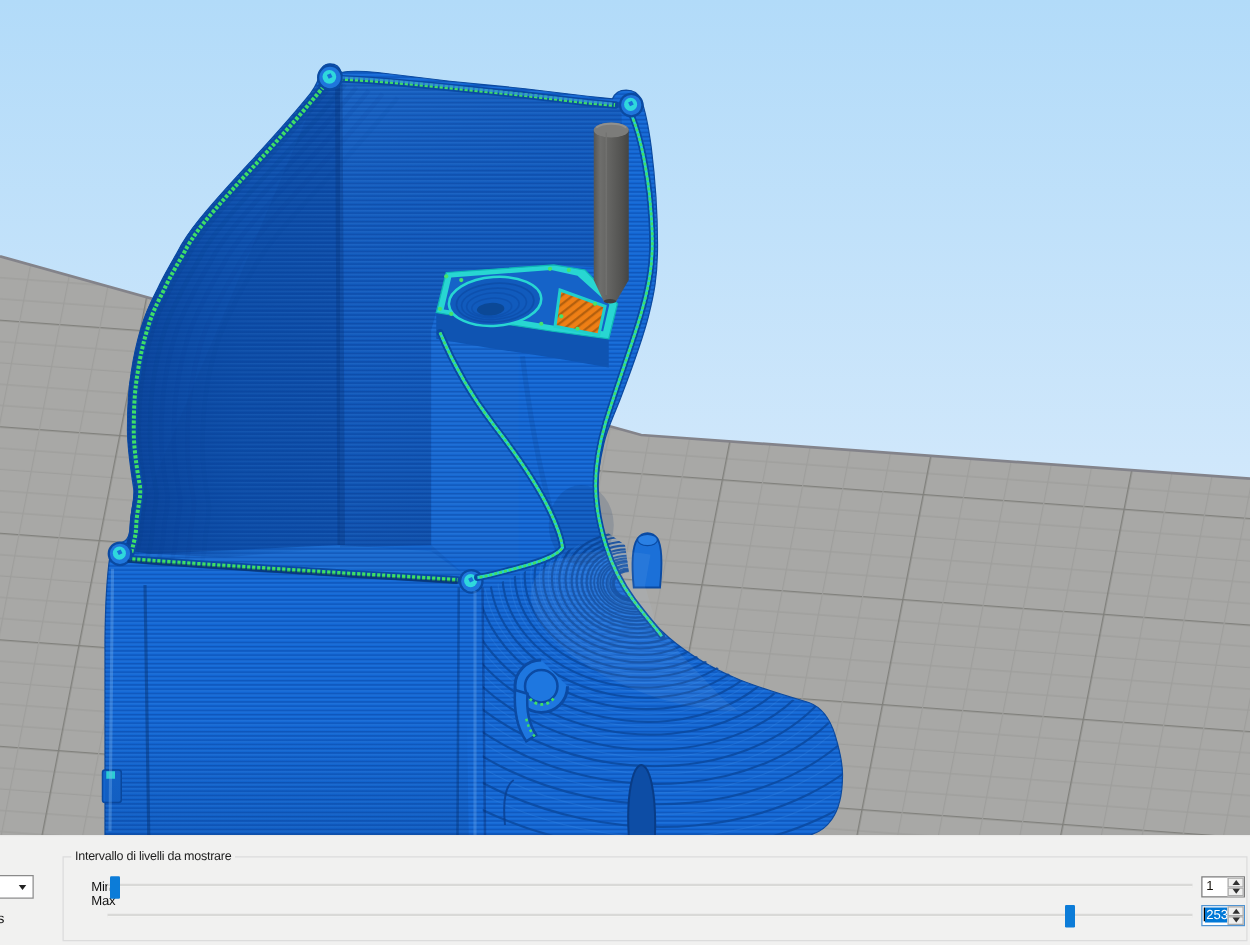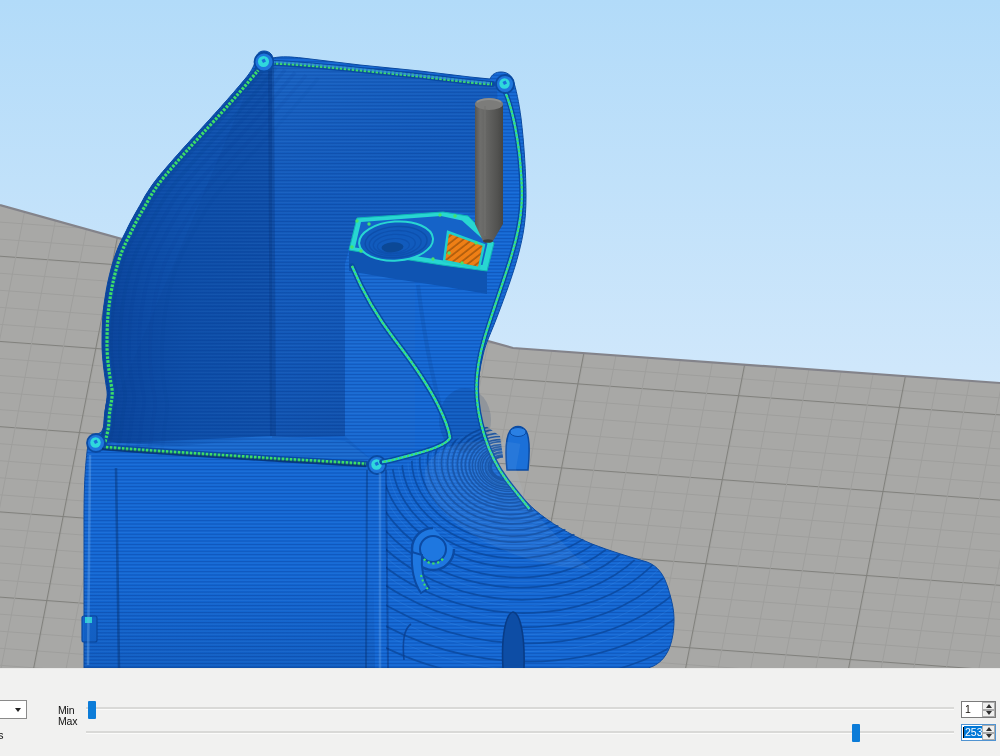--- a/index.html
+++ b/index.html
@@ -7,21 +7,21 @@
          font-family:"Liberation Sans","DejaVu Sans",sans-serif;}
   .viewport{position:absolute;left:0;top:0;width:1000px;height:668px;}
   .viewport svg{display:block;}
   
   .panel{position:absolute;left:0;top:668px;width:1000px;height:88px;
          background:#f1f1f0;border-top:1px solid #e9e9e8;}
   .groupbox{position:absolute;left:50px;top:16px;width:946px;height:66px;
             border:1px solid #dcdcdc;}
   .grouplabel{position:absolute;left:6px;top:-7px;background:#f1f1f0;
               padding:0 3px;font-size:10px;letter-spacing:-0.2px;line-height:13px;color:#1d1d1d;white-space:nowrap;}
-  .rowlabel{position:absolute;font-size:10.5px;letter-spacing:-0.2px;color:#101010;}
+  .rowlabel{position:absolute;font-size:10.5px;letter-spacing:-0.2px;color:#101010;margin-left:15px;}
   .lbl-min{left:58px;top:35px;}
   .lbl-max{left:58px;top:46px;}
   .track{position:absolute;left:86px;width:868px;height:2px;
          background:#d9d9d7;border-bottom:1px solid #fbfbfa;}
   .track-min{top:38px;}
   .track-max{top:62px;}
   .thumb{position:absolute;width:8px;height:18px;background:#0c7cd8;border-radius:1px;}
   .thumb-min{left:88px;top:32px;}
   .thumb-max{left:852px;top:55px;}
   .spin{position:absolute;left:961px;width:35px;height:17px;background:#fff;
@@ -312,20 +312,23 @@
 <path d="M380 473 L380 668" stroke="#7ab4f2" stroke-width="2.5" stroke-opacity="0.3"></path>
 <path d="M386 470 L388 668" stroke="#05235f" stroke-width="2" stroke-opacity="0.35"></path>
 <path d="M102 449 C150 453 220 457 280 461 C320 463 350 465 366 466" stroke="#04214e" stroke-width="2.5" stroke-opacity="0.45"></path>
 <path d="M274 62 C300 63 330 66 360 69 L470 81 L490 83" stroke="#2f86e8" stroke-width="2" stroke-opacity="0.7"></path>
 </g>
 </g>
 </svg>
   </div>
 
   <div class="panel">
+    <div class="groupbox">
+      <span class="grouplabel">Intervallo di livelli da mostrare</span>
+    </div>
     <span class="rowlabel lbl-min">Min</span>
     <span class="rowlabel lbl-max">Max</span>
     <div class="track track-min"></div>
     <div class="track track-max"></div>
     <div class="thumb thumb-min"></div>
     <div class="thumb thumb-max"></div>
 
     <div class="spin spin-min">
       <span class="val">1</span>
       <span class="spinbtns">

